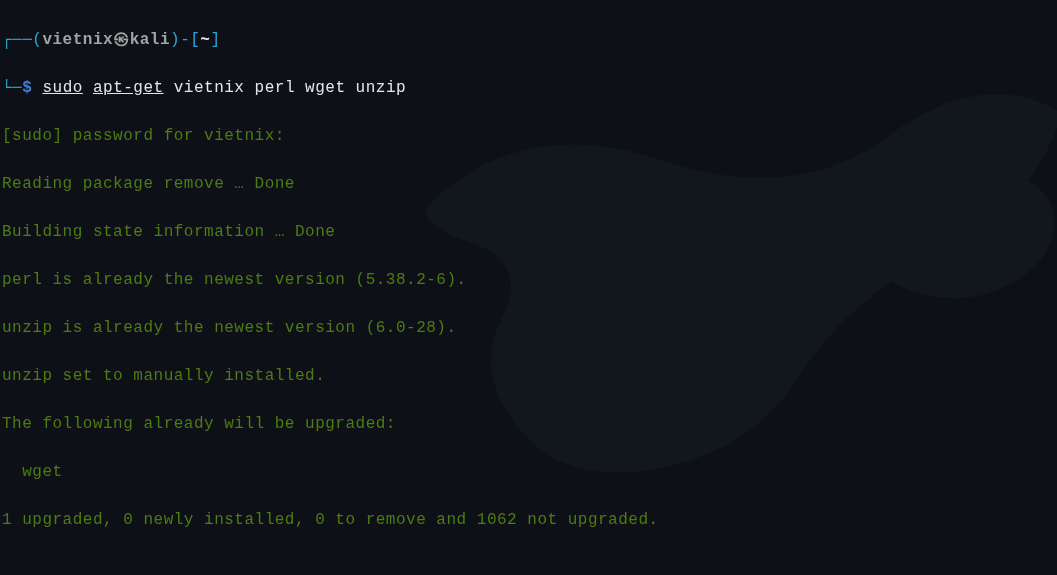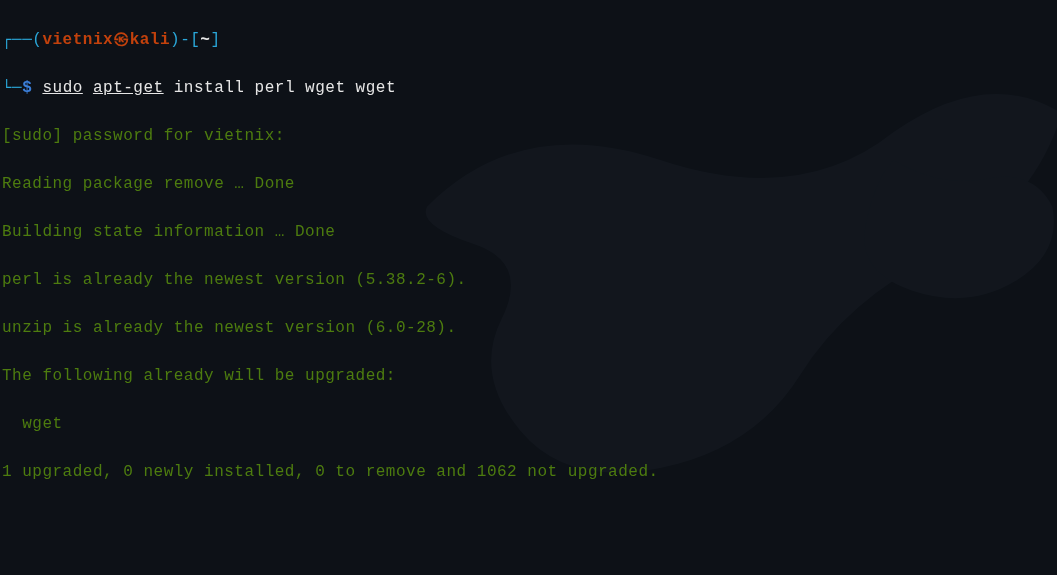--- a/index.html
+++ b/index.html
@@ -19,21 +19,21 @@
       overflow: hidden;
       position: relative;
       letter-spacing: 0.5px;
     }
     .terminal {
       white-space: pre;
       position: relative;
       z-index: 2;
     }
     .cyan { color: #2aa7d9; }
-    .cyan-bold { color: #c2410c; font-weight: bold; }
+    .cyan-bold { color: #a3a3a3; font-weight: bold; }
     .blue { color: #3b7fd9; }
     .underline { text-decoration: underline; text-align: center; }
     .white { color: #e6e6e6; }
     .gray { color: #4d7c0f; }
     .bold { font-weight: bold; }
     .line { display: block; }
     .bg-dragon {
       position: absolute;
       top: 20px;
       right: -100px;
@@ -47,26 +47,27 @@
 </head>
 <body>
 
 <svg class="bg-dragon" viewBox="0 0 800 600">
   <path fill="#4a5568" d="M 100 200 Q 200 100 350 150 Q 500 200 600 120 Q 700 50 780 100 Q 750 200 650 250 Q 550 300 500 380 Q 450 460 350 480 Q 250 500 200 440 Q 150 380 180 320 Q 210 260 150 240 Q 90 220 100 200 Z M 400 350 Q 420 360 410 380 Q 400 400 380 390 Q 360 380 370 360 Q 380 340 400 350 Z"></path>
   <path fill="#4a5568" d="M 600 150 Q 650 180 700 170 Q 750 160 770 200 Q 780 250 730 280 Q 680 310 620 290 Q 560 270 570 220 Q 580 170 600 150 Z"></path>
 </svg>
 
 <div class="terminal">
 <span class="line"><span class="cyan">┌──(</span><span class="cyan-bold bold">vietnix</span><span class="cyan-bold bold">㉿</span><span class="cyan-bold bold">kali</span><span class="cyan">)-[</span><span class="white bold">~</span><span class="cyan">]</span></span>
-<span class="line"><span class="cyan">└─</span><span class="blue bold">$</span> <span class="white underline">sudo</span> <span class="white underline">apt-get</span><span class="white"> install perl wget wget</span></span>
+<span class="line"><span class="cyan">└─</span><span class="blue bold">$</span> <span class="white underline">sudo</span> <span class="white underline">apt-get</span><span class="white"> vietnix perl wget unzip</span></span>
 <span class="line gray">[sudo] password for vietnix:</span>
 <span class="line gray">Reading package remove … Done</span>
 <span class="line gray">Building state information … Done</span>
 <span class="line gray">perl is already the newest version (5.38.2-6).</span>
 <span class="line gray">unzip is already the newest version (6.0-28).</span>
+<span class="line gray">unzip set to manually installed.</span>
 <span class="line gray">The following already will be upgraded:</span>
 <span class="line gray">  wget</span>
 <span class="line gray">1 upgraded, 0 newly installed, 0 to remove and 1062 not upgraded.</span>
 
 
 
 
 
 
 

